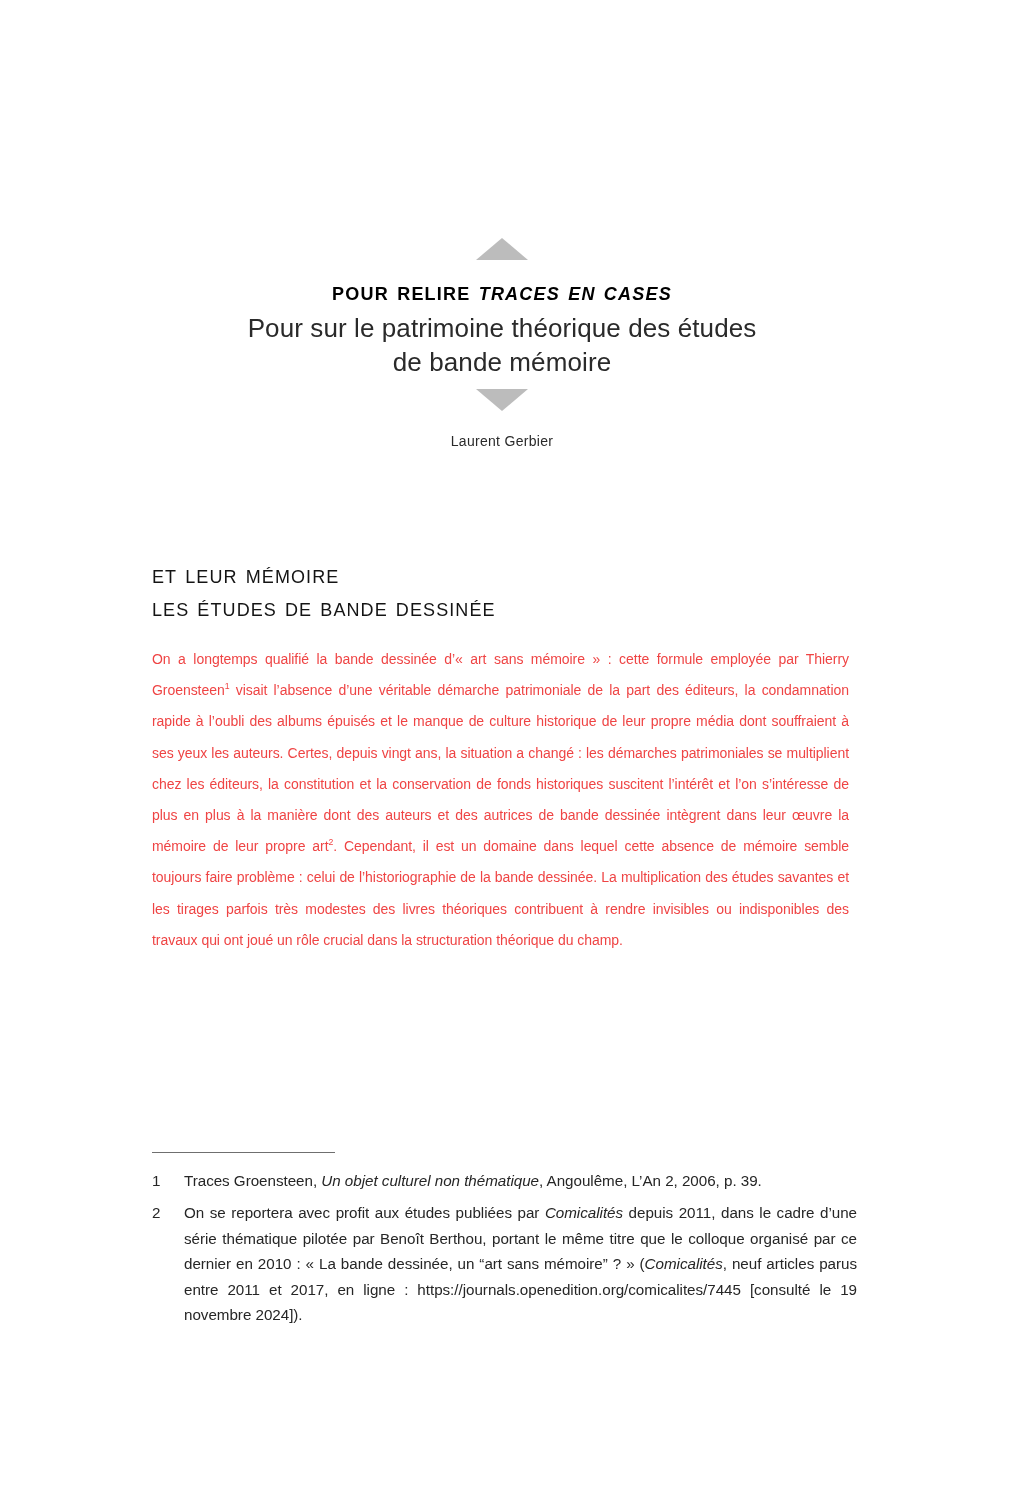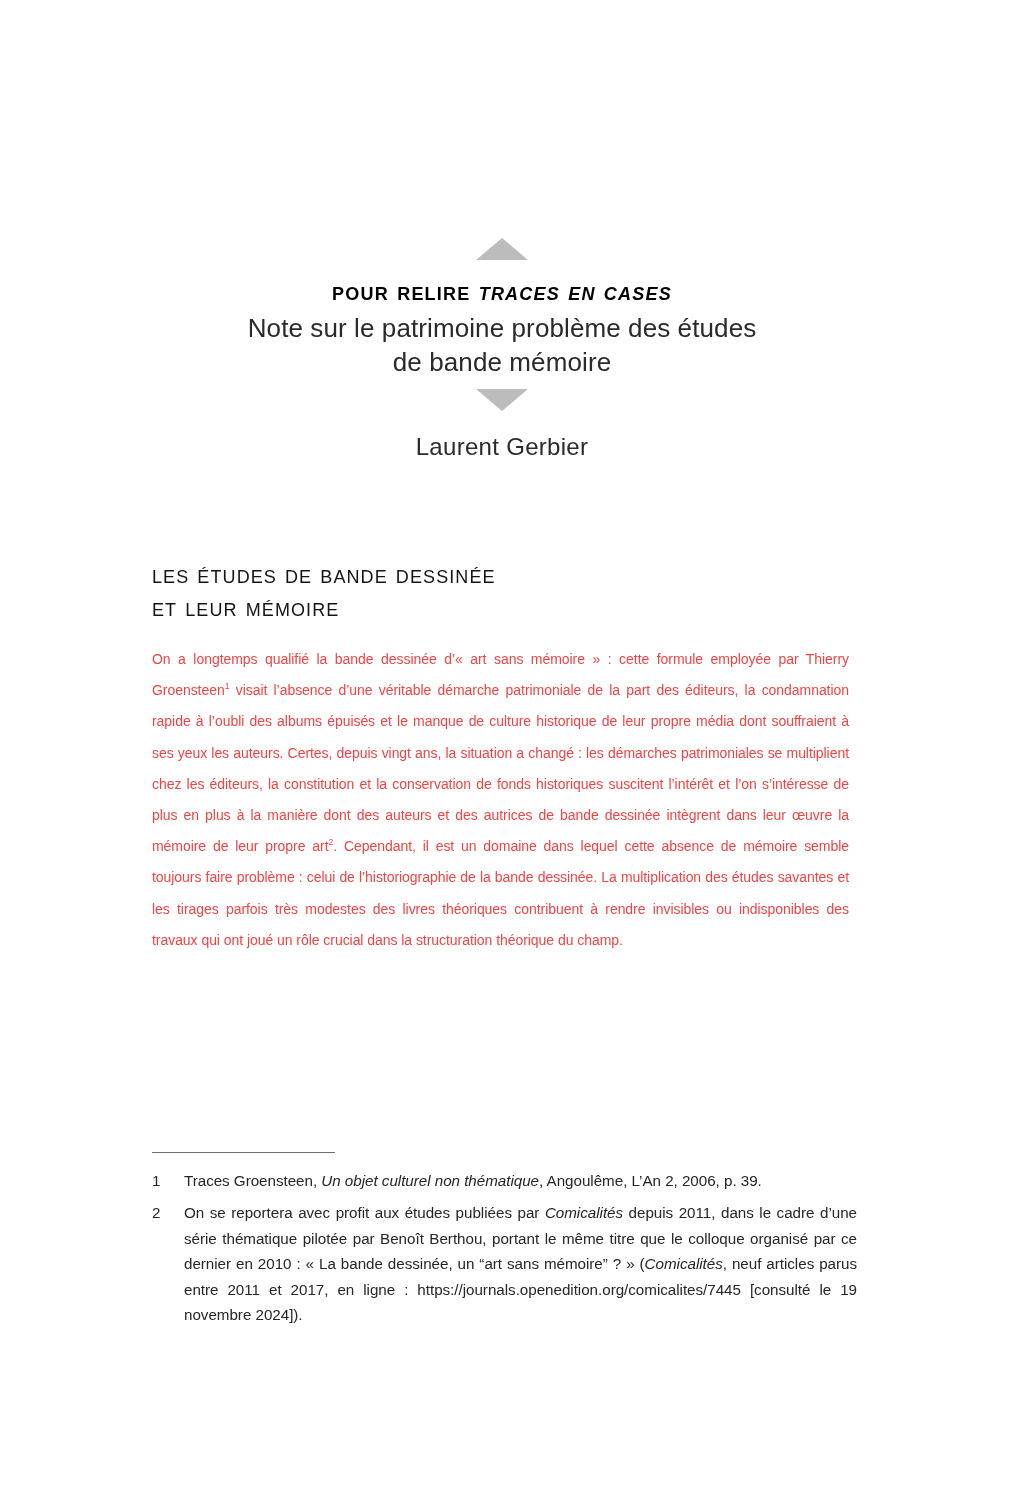--- a/index.html
+++ b/index.html
@@ -55,21 +55,21 @@
   .title-sub {
     margin-top: 4px;
     font-size: 26px;
     font-weight: 300;
     color: #2a2a2a;
     line-height: 1.30;
     letter-spacing: 0.1px;
   }
   .author {
     margin-top: 22px;
-    font-size: 24px;
+    font-size: 14px;
     font-weight: 300;
     color: #2a2a2a;
     letter-spacing: 0.3px;
   }
 
   
   .section-heading {
     position: absolute;
     left: 152px;
     top: 558px;
@@ -145,32 +145,32 @@
 <div class="page">
 
   <div class="title-block">
     <div class="ornament ornament-up"></div>
 
     <div class="title-main">
       <span>Pour relire </span><span class="work">Traces en cases</span>
     </div>
 
     <div class="title-sub">
-      <div>Note sur le patrimoine problème des études</div>
+      <div>Pour sur le patrimoine théorique des études</div>
       <div>de bande mémoire</div>
     </div>
 
     <div class="ornament ornament-down"></div>
 
     <div class="author">Laurent Gerbier</div>
   </div>
 
   <div class="section-heading">
+    <div>et leur mémoire</div>
     <div>Les études de bande dessinée</div>
-    <div>et leur mémoire</div>
   </div>
 
   <p class="body-text"><span>On a longtemps qualifié la bande dessinée d’« art sans mémoire » : cette formule employée par Thierry Groensteen</span><sup>1</sup><span> visait l’absence d’une véritable démarche patrimoniale de la part des éditeurs, la condamnation rapide à l’oubli des albums épuisés et le manque de culture historique de leur propre média dont souffraient à ses yeux les auteurs. Certes, depuis vingt ans, la situation a changé : les démarches patrimoniales se multiplient chez les éditeurs, la constitution et la conservation de fonds historiques suscitent l’intérêt et l’on s’intéresse de plus en plus à la manière dont des auteurs et des autrices de bande dessinée intègrent dans leur œuvre la mémoire de leur propre art</span><sup>2</sup><span>. Cependant, il est un domaine dans lequel cette absence de mémoire semble toujours faire problème : celui de l’historiographie de la bande dessinée. La multiplication des études savantes et les tirages parfois très modestes des livres théoriques contribuent à rendre invisibles ou indisponibles des travaux qui ont joué un rôle crucial dans la structuration théorique du champ.</span></p>
 
   <div class="footnote-rule"></div>
 
   <div class="footnotes">
 
     <div class="footnote">
       <span class="fn-num">1</span><span>Traces Groensteen, </span><i>Un objet culturel non thématique</i><span>, Angoulême, L’An 2, 2006, p. 39.</span>

